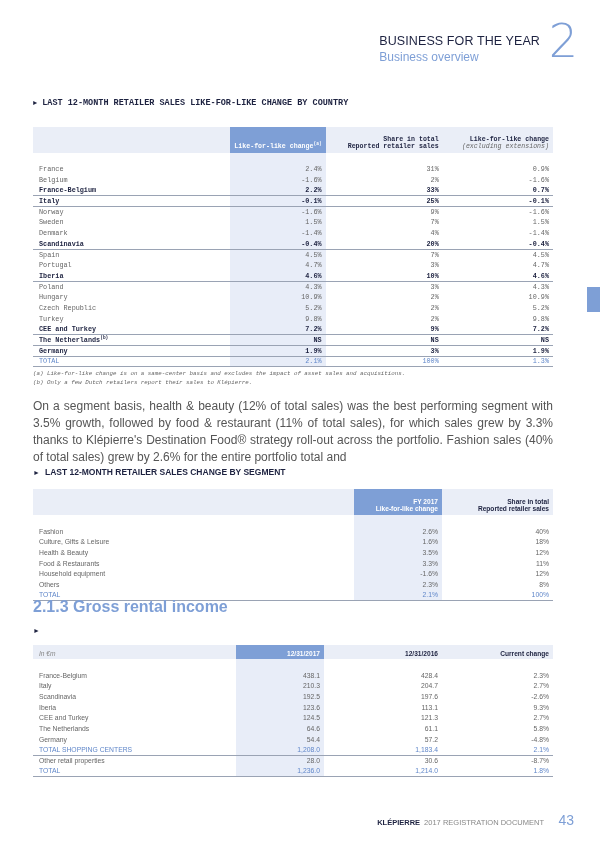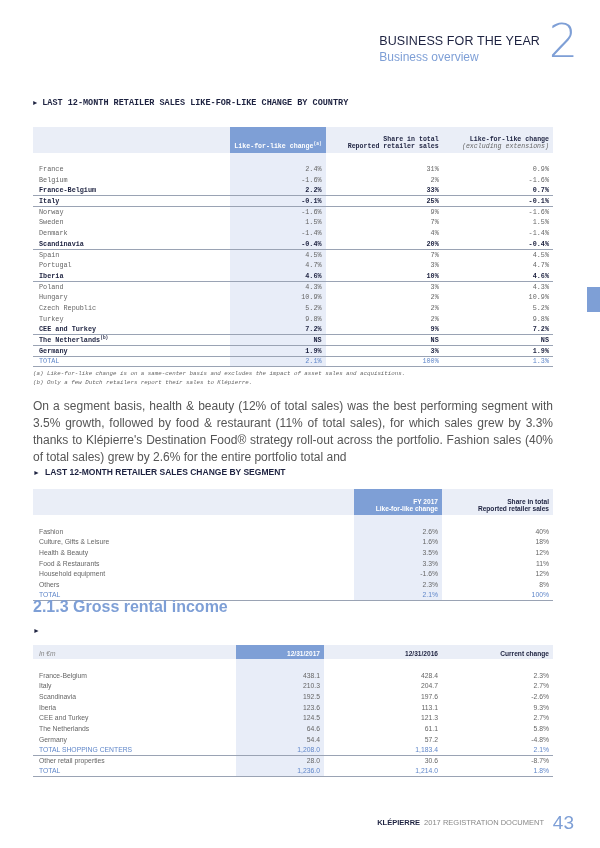--- a/index.html
+++ b/index.html
@@ -35,21 +35,21 @@
 
   .footnotes { font-size: 5.8px; font-style: italic; color: #666; margin-top: 3px; line-height: 1.5; }
 
   .body-text { position: absolute; left: 33px; top: 398px; width: 520px; display: flex; gap: 15px; font-size: 12px; color: #555; line-height: 1.41; }
   .body-text p { flex: 1; text-align: justify; }
 
   .h2 { position: absolute; left: 33px; top: 598px; font-size: 16px; font-weight: bold; color: #7e9fd6; }
 
   .footer { position: absolute; right: 56px; top: 818px; font-size: 7.5px; color: #888; display: flex; gap: 4px; align-items: center; }
   .footer .brand { font-weight: bold; color: #1d2240; }
-  .page-num { position: absolute; right: 26px; top: 812px; font-size: 19px; color: #7e9fd6; }
+  .page-num { position: absolute; right: 26px; top: 812px; font-size: 14px; color: #7e9fd6; }
 </style>
 </head>
 <body>
 
 <div class="header">
   <div class="header-title">BUSINESS FOR THE YEAR</div>
   <div class="header-sub">Business overview</div>
 </div>
 <div class="chapter-num">2</div>
 <div class="side-tab"></div>

